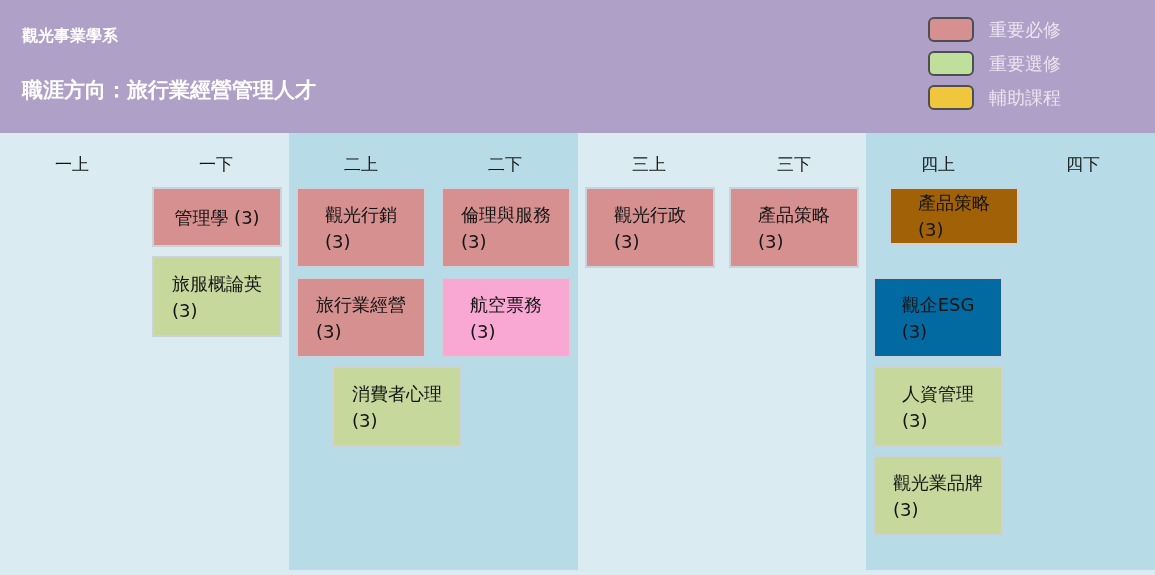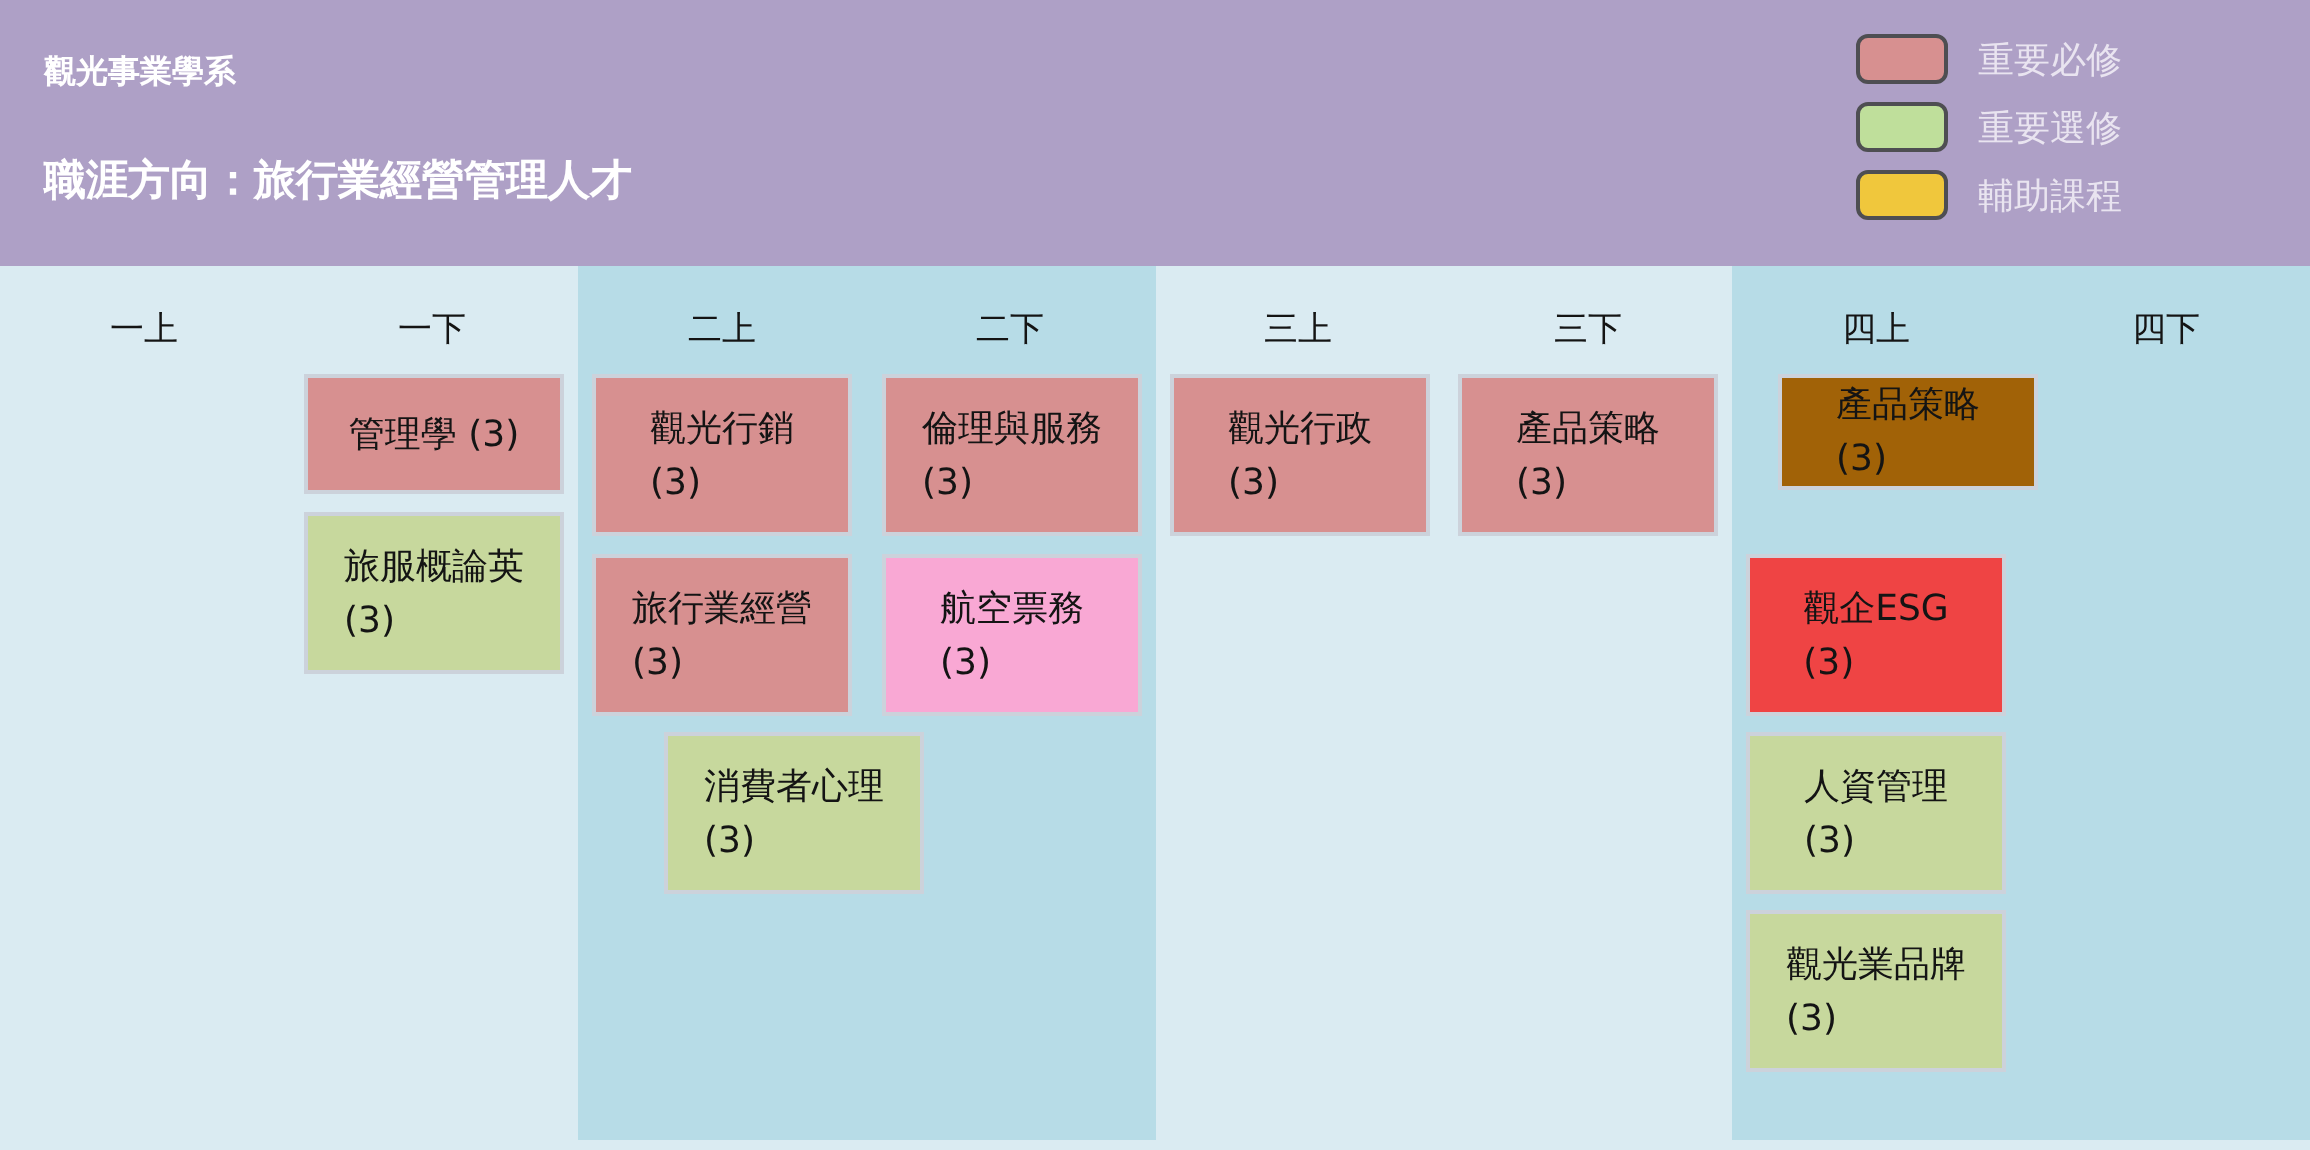--- a/index.html
+++ b/index.html
@@ -183,21 +183,21 @@
       </div>
   </div>
 
   <div class="course" style="left: 873px; top: 187px; height: 58px; background-color: #a16207; margin-left: 16px;">
     <div>
         <div class="l1">產品策略</div>
         <div class="l2">(3)</div>
       </div>
   </div>
 
-  <div class="course" style="left: 873px; top: 277px; height: 81px; background-color: #ef4444;">
+  <div class="course" style="left: 873px; top: 277px; height: 81px; background-color: #0369a1;">
     <div>
         <div class="l1">觀企ESG</div>
         <div class="l2">(3)</div>
       </div>
   </div>
 
   <div class="course" style="left: 873px; top: 366px; height: 81px; background-color: rgb(199, 216, 157);">
     <div>
         <div class="l1">人資管理</div>
         <div class="l2">(3)</div>

